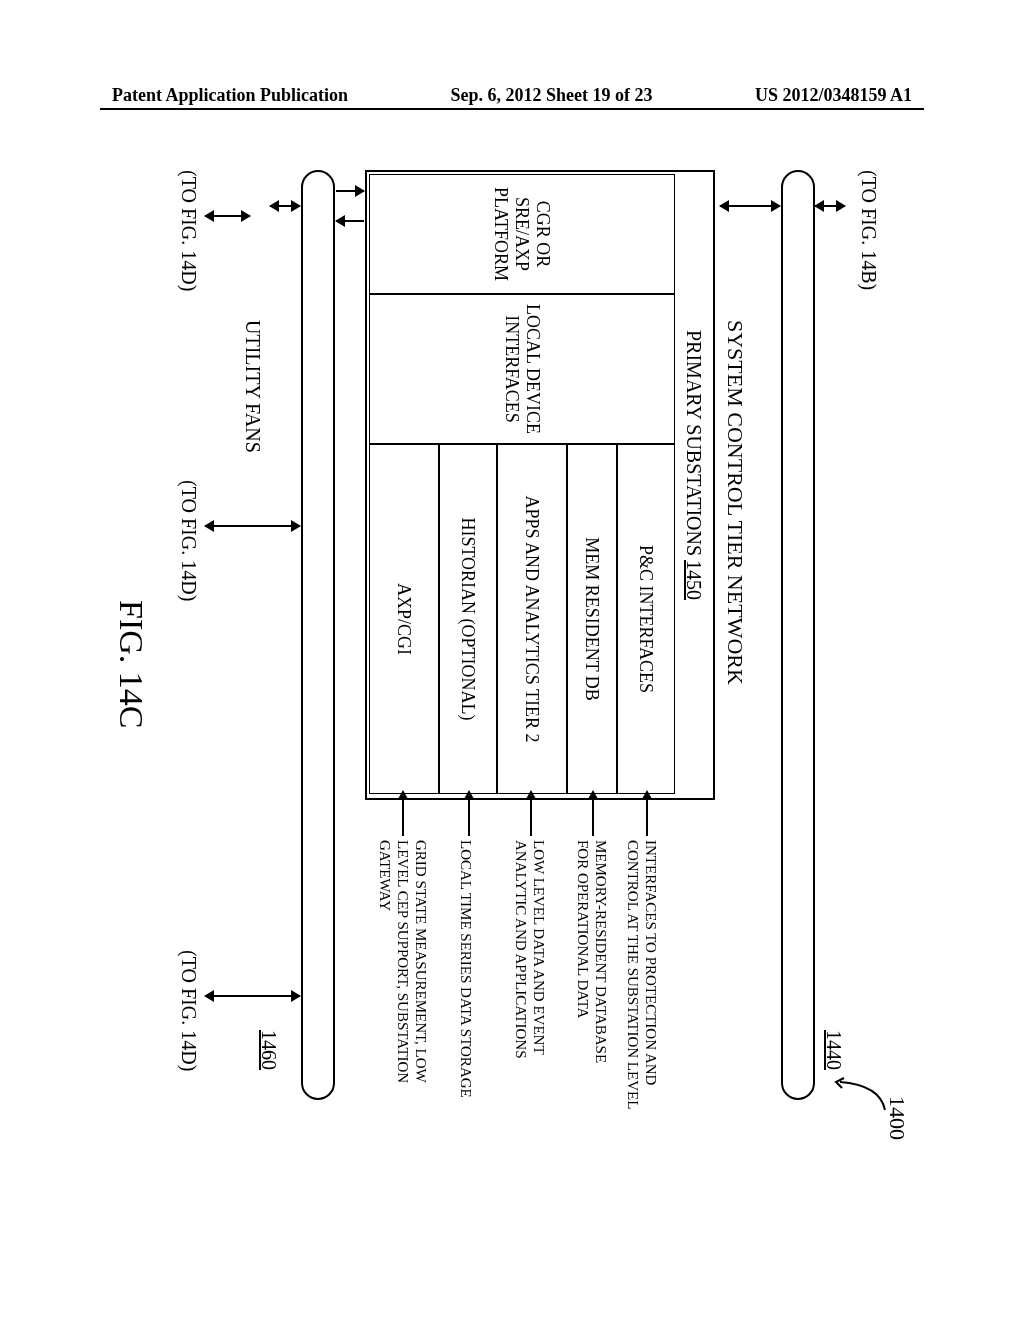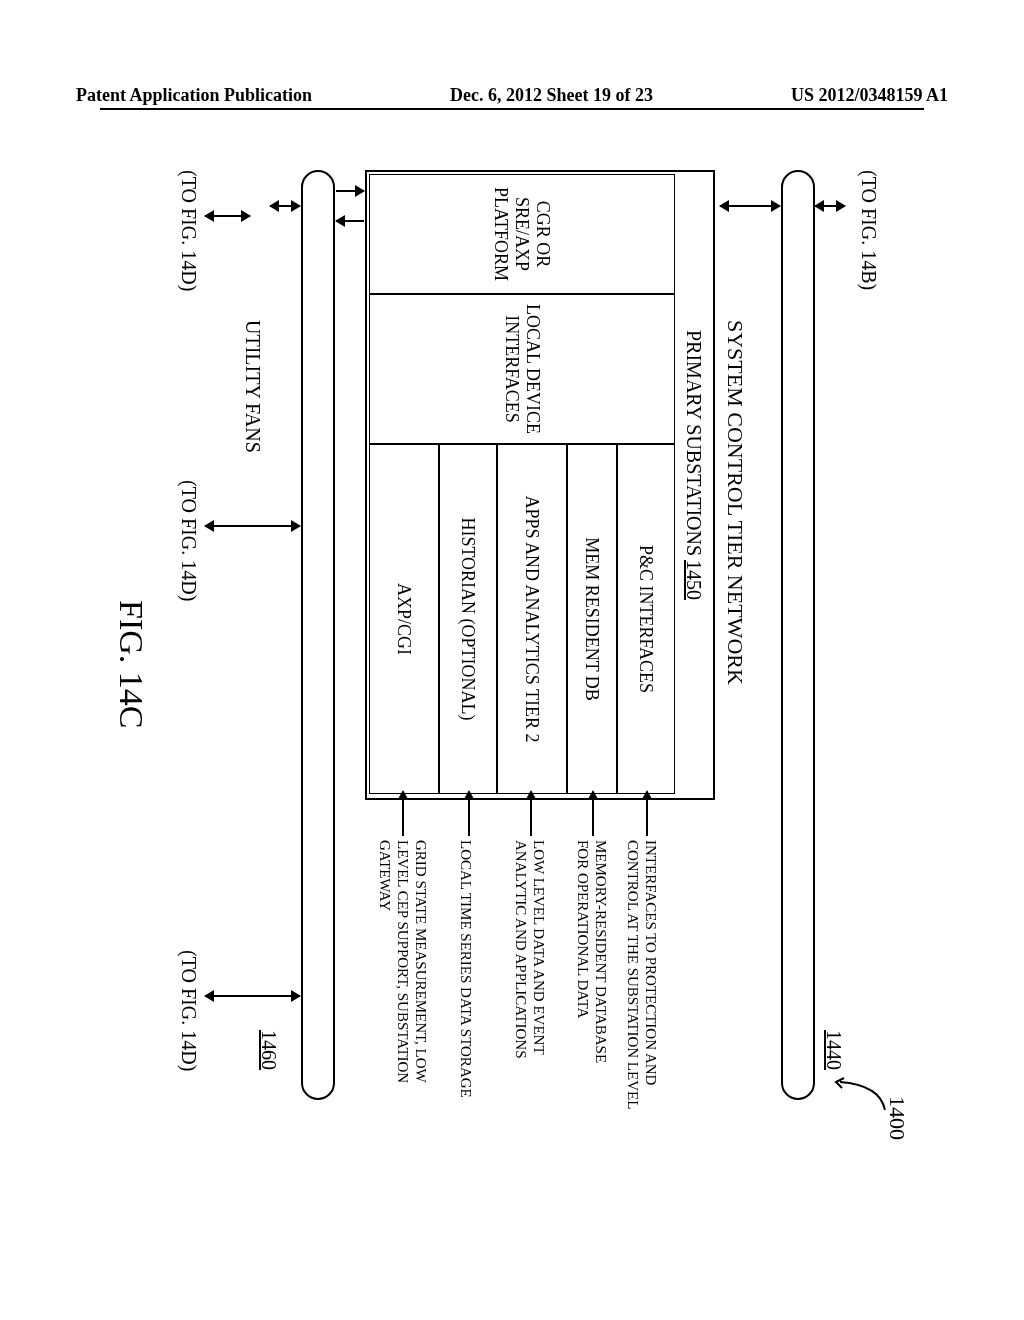--- a/index.html
+++ b/index.html
@@ -10,21 +10,21 @@
   font-family: 'Times New Roman', serif;
   position: relative;
 }
 .page-header {
   position: absolute;
   top: 85px;
   left: 0;
   width: 100%;
   display: flex;
   justify-content: space-between;
-  padding: 0 76px;
+  padding: 0 112px;
   font-weight: bold;
   font-size: 18px;
   gap: 12px;
 }
 .header-left { }
 .header-center { }
 .header-right { }
 .rule {
   position: absolute;
   top: 108px;
@@ -264,21 +264,21 @@
 .da3 { left: 640px; top: 384px; }
 .da4 { left: 640px; top: 446px; }
 .da5 { left: 640px; top: 512px; }
 
 </style>
 </head>
 <body>
 
 <div class="page-header">
   <span class="header-left">Patent Application Publication</span>
-  <span class="header-center">Dec. 6, 2012  Sheet 19 of 23</span>
+  <span class="header-center">Sep. 6, 2012  Sheet 19 of 23</span>
   <span class="header-right">US 2012/0348159 A1</span>
 </div>
 <div class="rule"></div>
 
 <div class="figure-area">
   <div class="inner">
 
     <div class="tofig-14b">(TO FIG. 14B)</div>
     <div class="arrow-ud both arr-bus1-top"></div>
 

